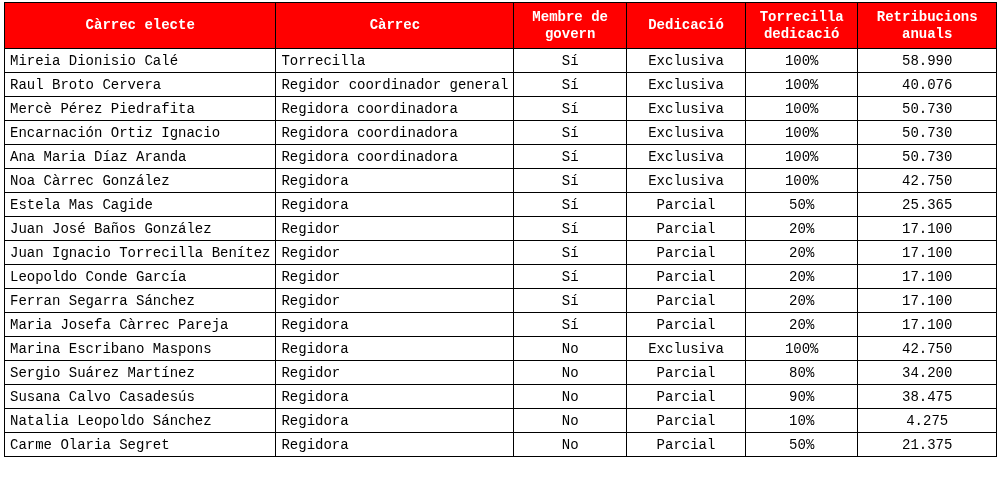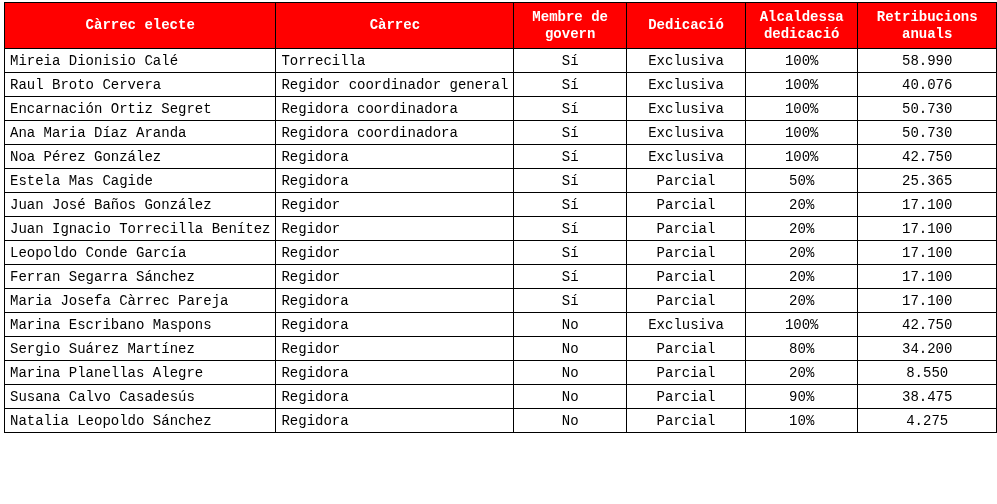--- a/index.html
+++ b/index.html
@@ -33,21 +33,21 @@
     <col style="width:133px">
       <col style="width:121px">
       <col style="width:151px">
   </colgroup>
   <thead>
     <tr>
       <th>Càrrec electe</th>
       <th>Càrrec</th>
       <th>Membre de govern</th>
       <th>Dedicació</th>
-      <th>Alcaldessa dedicació</th>
+      <th>Torrecilla dedicació</th>
       <th>Retribucions anuals</th>
     </tr>
   </thead>
   <tbody id="tbody">
       <tr>
         <td>Mireia Dionisio Calé</td>
         <td>Torrecilla</td>
         <td class="c">Sí</td>
         <td class="c">Exclusiva</td>
         <td class="c">100%</td>
@@ -55,37 +55,45 @@
       </tr>
       <tr>
         <td>Raul Broto Cervera</td>
         <td>Regidor coordinador general</td>
         <td class="c">Sí</td>
         <td class="c">Exclusiva</td>
         <td class="c">100%</td>
         <td class="c">40.076</td>
       </tr>
       <tr>
-        <td>Encarnación Ortiz Segret</td>
+        <td>Mercè Pérez Piedrafita</td>
+        <td>Regidora coordinadora</td>
+        <td class="c">Sí</td>
+        <td class="c">Exclusiva</td>
+        <td class="c">100%</td>
+        <td class="c">50.730</td>
+      </tr>
+      <tr>
+        <td>Encarnación Ortiz Ignacio</td>
         <td>Regidora coordinadora</td>
         <td class="c">Sí</td>
         <td class="c">Exclusiva</td>
         <td class="c">100%</td>
         <td class="c">50.730</td>
       </tr>
       <tr>
         <td>Ana Maria Díaz Aranda</td>
         <td>Regidora coordinadora</td>
         <td class="c">Sí</td>
         <td class="c">Exclusiva</td>
         <td class="c">100%</td>
         <td class="c">50.730</td>
       </tr>
       <tr>
-        <td>Noa Pérez González</td>
+        <td>Noa Càrrec González</td>
         <td>Regidora</td>
         <td class="c">Sí</td>
         <td class="c">Exclusiva</td>
         <td class="c">100%</td>
         <td class="c">42.750</td>
       </tr>
       <tr>
         <td>Estela Mas Cagide</td>
         <td>Regidora</td>
         <td class="c">Sí</td>
@@ -143,37 +151,37 @@
       </tr>
       <tr>
         <td>Sergio Suárez Martínez</td>
         <td>Regidor</td>
         <td class="c">No</td>
         <td class="c">Parcial</td>
         <td class="c">80%</td>
         <td class="c">34.200</td>
       </tr>
       <tr>
-        <td>Marina Planellas Alegre</td>
-        <td>Regidora</td>
-        <td class="c">No</td>
-        <td class="c">Parcial</td>
-        <td class="c">20%</td>
-        <td class="c">8.550</td>
-      </tr>
-      <tr>
         <td>Susana Calvo Casadesús</td>
         <td>Regidora</td>
         <td class="c">No</td>
         <td class="c">Parcial</td>
         <td class="c">90%</td>
         <td class="c">38.475</td>
       </tr>
       <tr>
         <td>Natalia Leopoldo Sánchez</td>
         <td>Regidora</td>
         <td class="c">No</td>
         <td class="c">Parcial</td>
         <td class="c">10%</td>
         <td class="c">4.275</td>
       </tr>
+      <tr>
+        <td>Carme Olaria Segret</td>
+        <td>Regidora</td>
+        <td class="c">No</td>
+        <td class="c">Parcial</td>
+        <td class="c">50%</td>
+        <td class="c">21.375</td>
+      </tr>
     </tbody>
 </table>
 
 </body></html>

